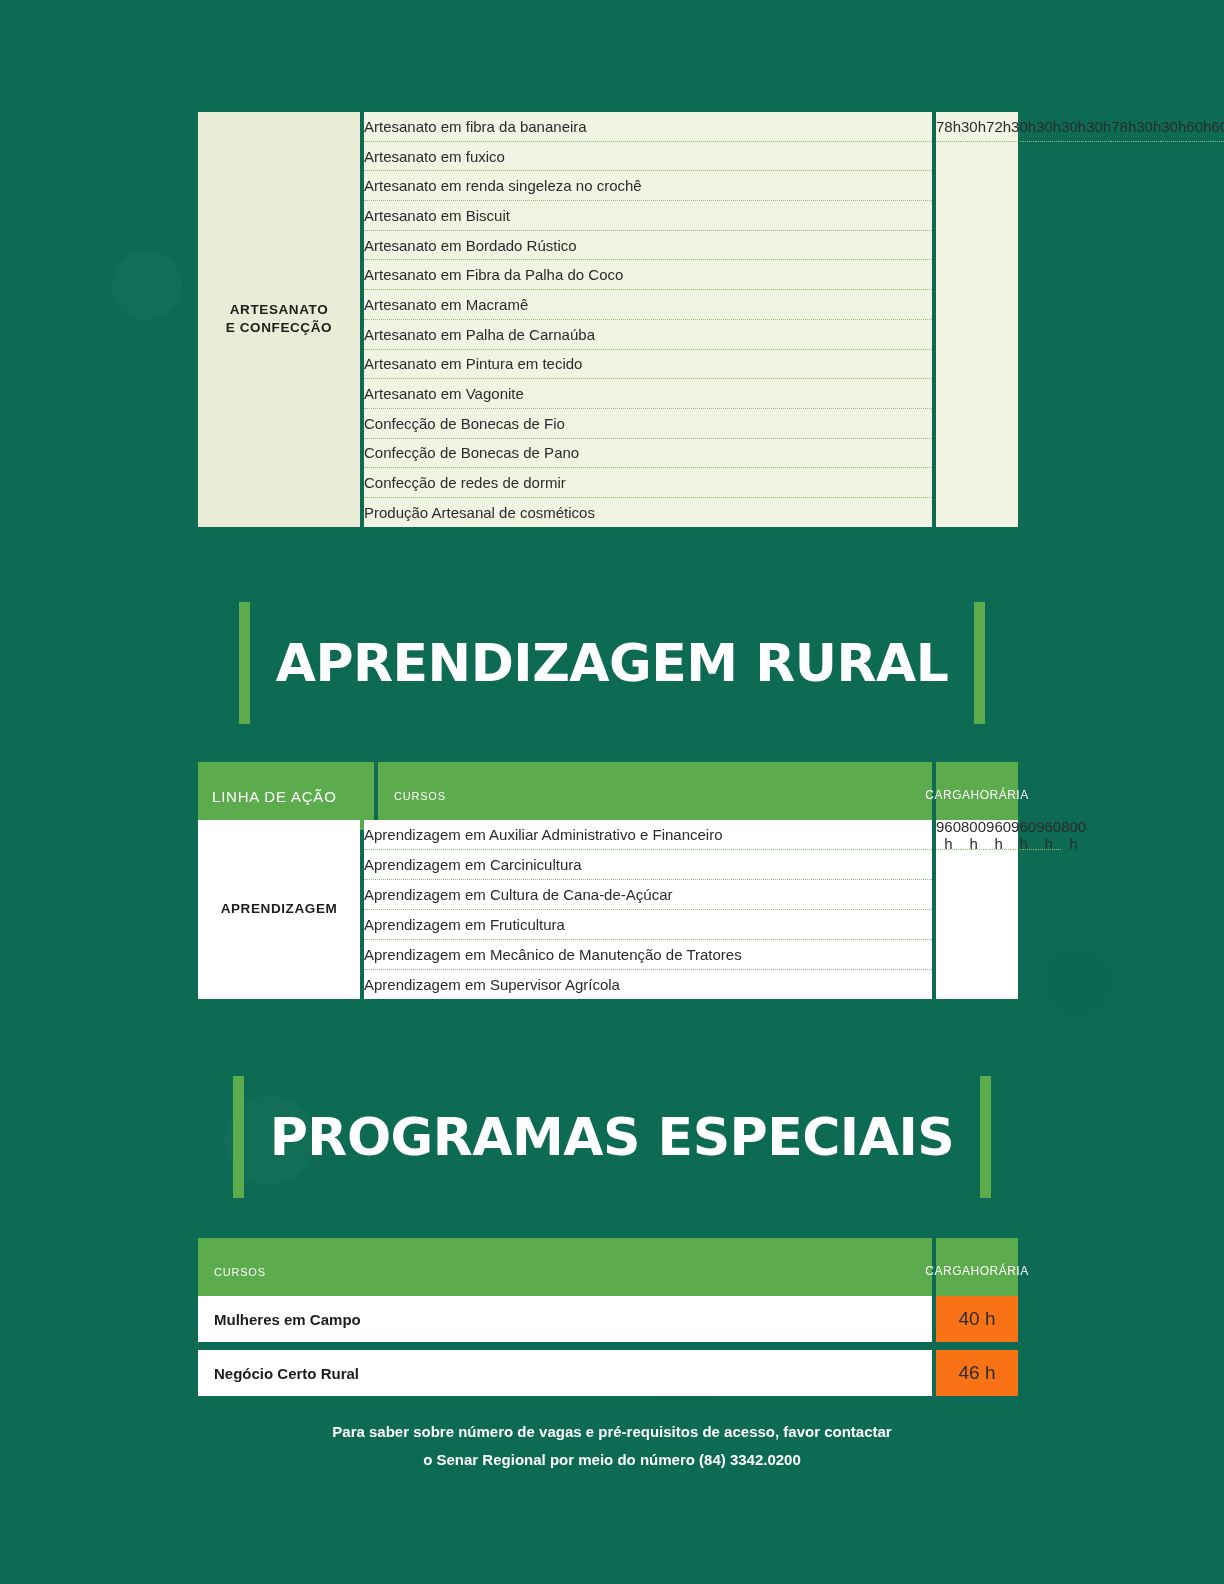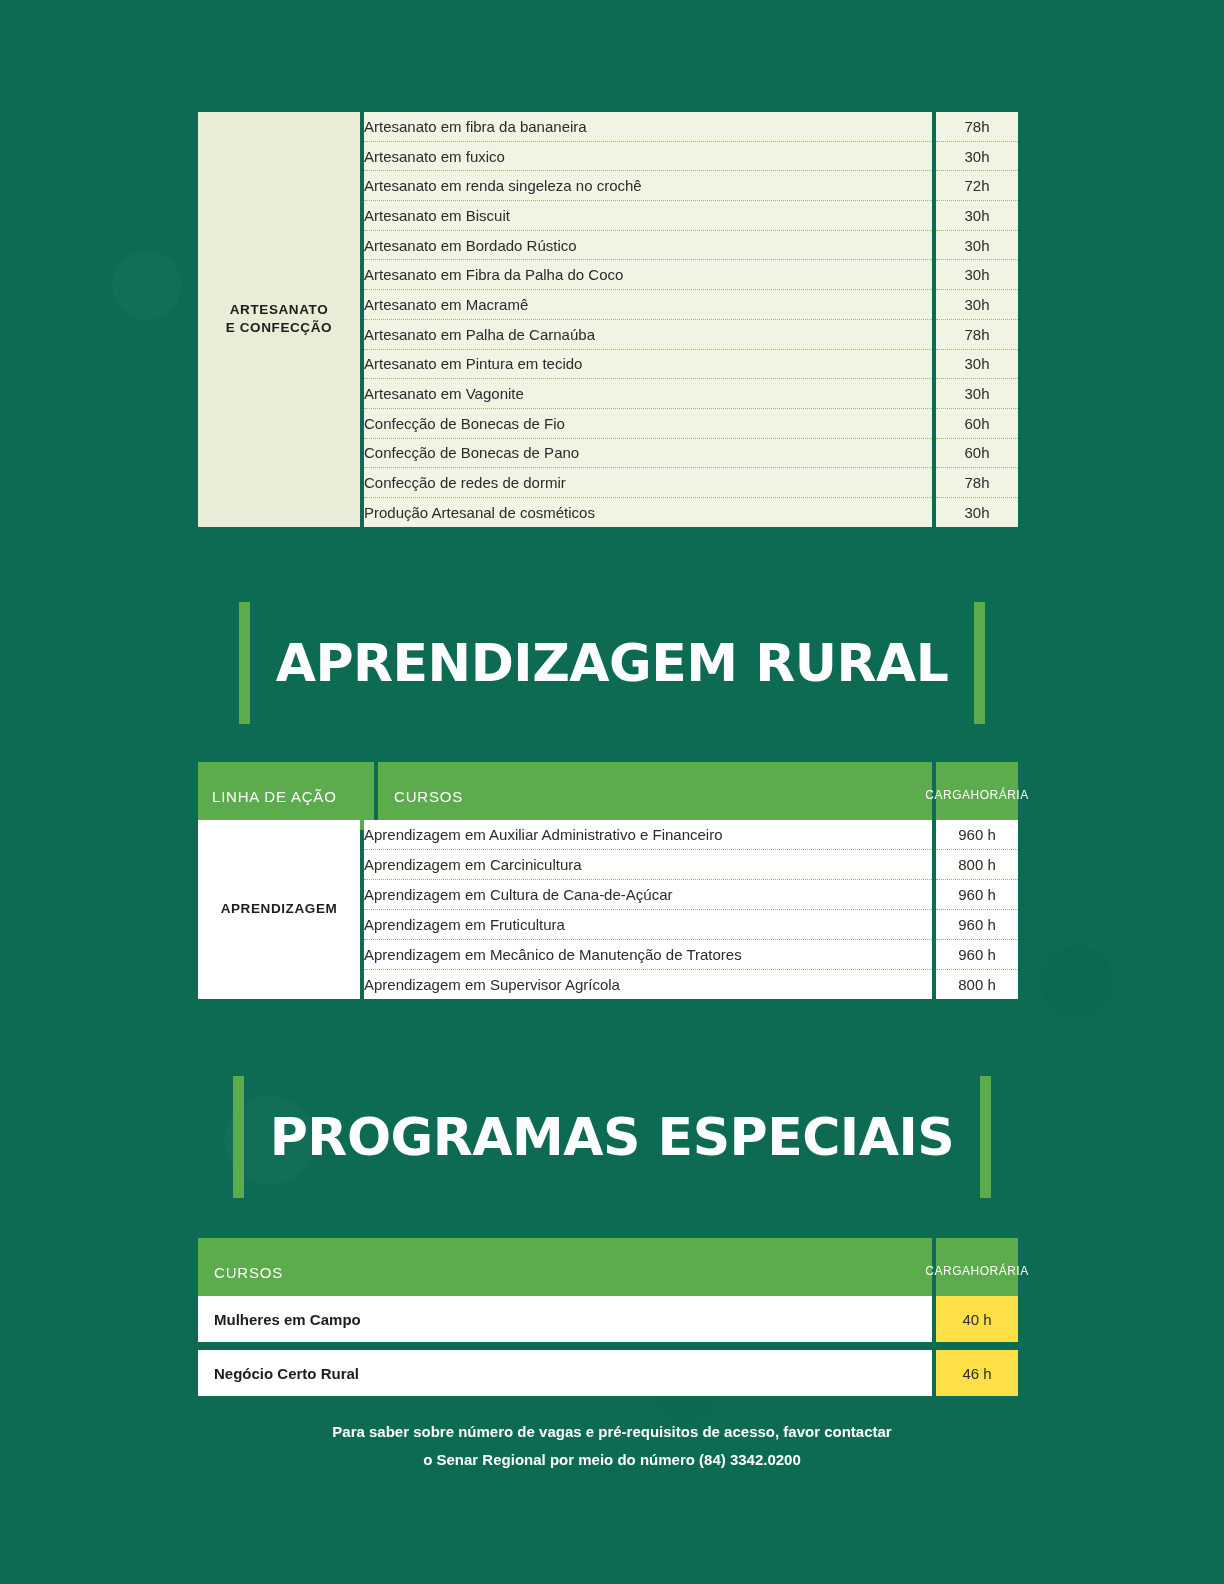--- a/index.html
+++ b/index.html
@@ -54,21 +54,20 @@
   }
   .col-courses {
     flex: 1 1 auto;
     display: flex;
     flex-direction: column;
   }
   .col-hours {
     width: 82px;
     flex: 0 0 82px;
     display: flex;
-    flex-direction: column;
     text-align: center;
   }
   .row {
     height: 29px;
     display: flex;
     align-items: center;
     font-size: 15px;
     color: #2b2b2b;
   }
   .row.course {
@@ -150,21 +149,21 @@
     letter-spacing: 0.8px;
   }
   .hdr-courses {
     flex: 1 1 auto;
     background: #5cab4d;
     margin-left: 4px;
     display: flex;
     align-items: center;
     padding-left: 16px;
     color: #ffffff;
-    font-size: 15px;
+    font-size: 11px;
     letter-spacing: 0.8px;
   }
   .hdr-hours {
     width: 82px;
     flex: 0 0 82px;
     background: #5cab4d;
     margin-left: 4px;
     display: flex;
     flex-direction: row;
     align-items: center;
@@ -206,26 +205,26 @@
     display: flex;
     align-items: center;
     padding-left: 16px;
     font-size: 15px;
     font-weight: bold;
     color: #1d1d1b;
   }
   .prog-hours {
     width: 82px;
     flex: 0 0 82px;
-    background: #fde047;
-    margin-left: 4px;
-    display: flex;
-    align-items: center;
-    justify-content: center;
-    font-size: 15px;
+    background: #f97316;
+    margin-left: 4px;
+    display: flex;
+    align-items: center;
+    justify-content: center;
+    font-size: 19px;
     color: #2b2b2b;
   }
 
   
   .footer {
     position: absolute;
     left: 0;
     right: 0;
     top: 1418px;
     text-align: center;

